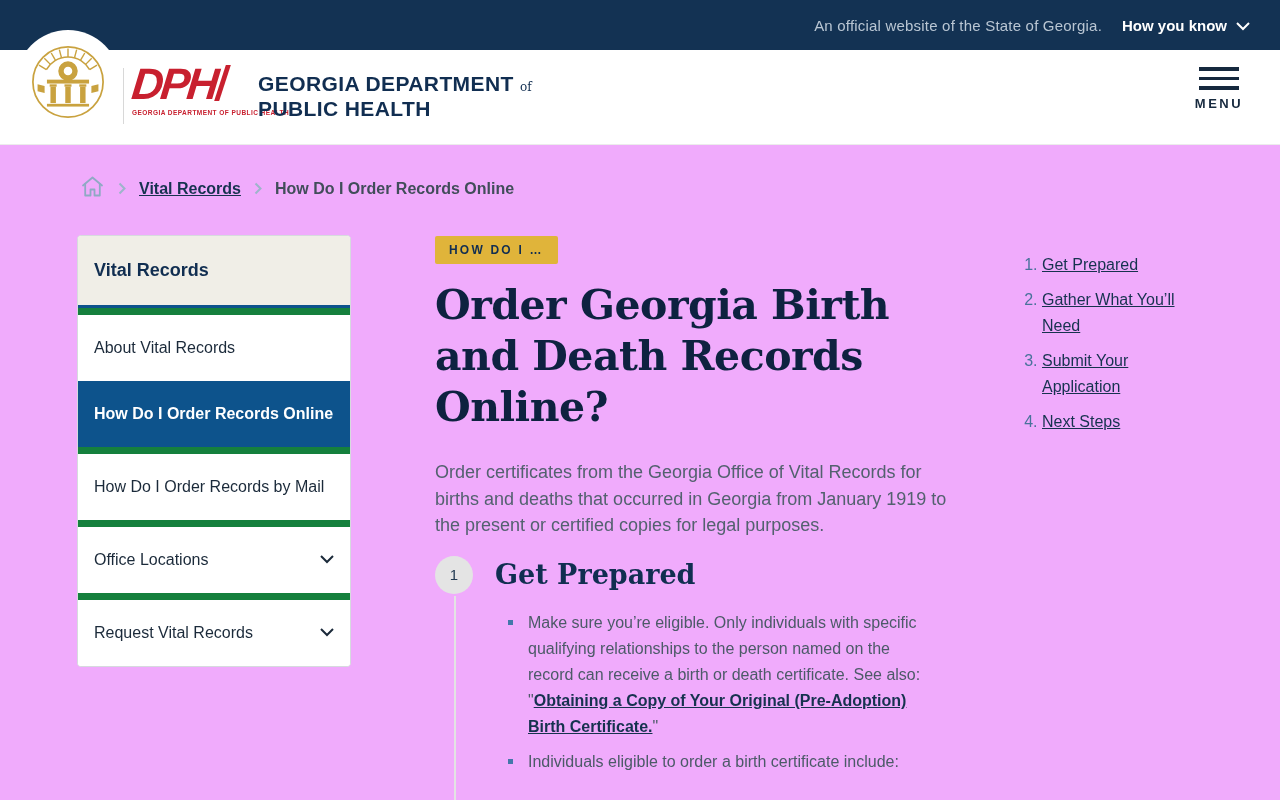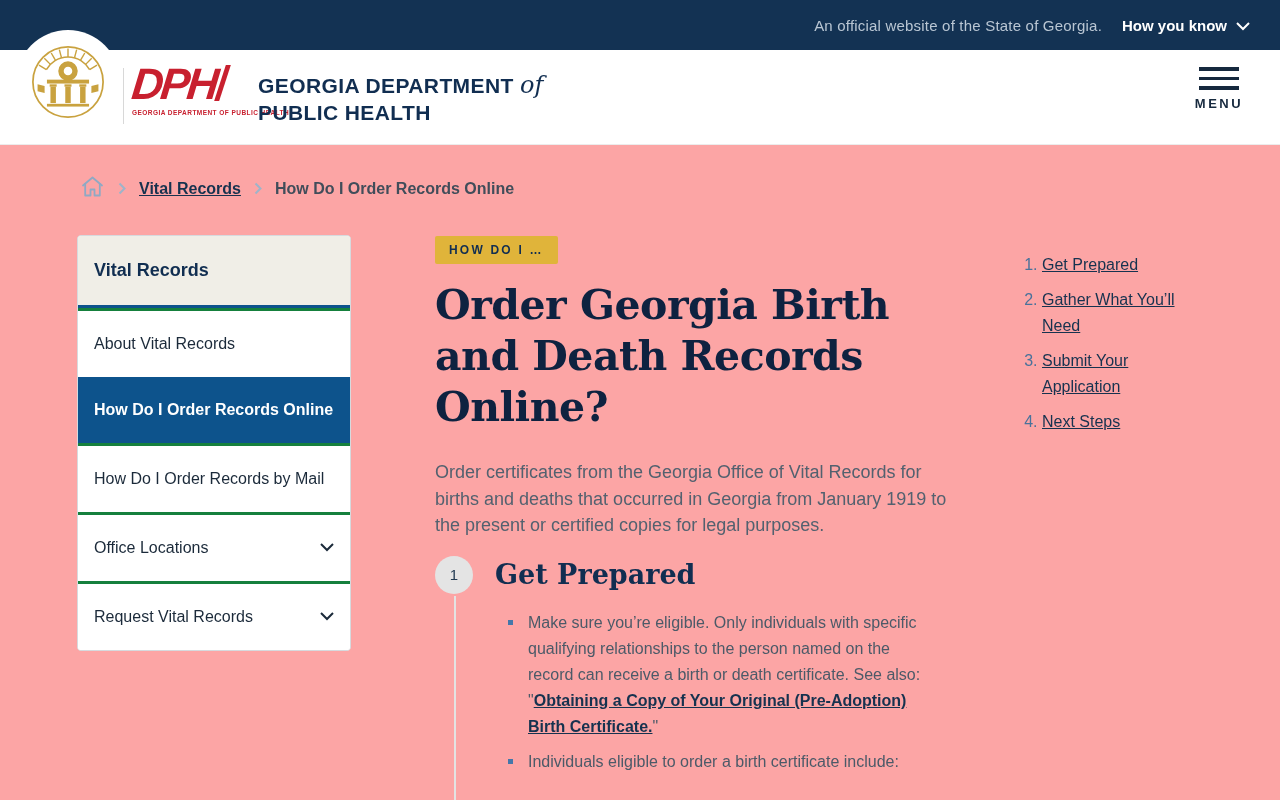--- a/index.html
+++ b/index.html
@@ -1,17 +1,17 @@
 <!DOCTYPE html>
 <html><head>
 <meta charset="utf-8">
 <style>
   * { margin:0; padding:0; box-sizing:border-box; }
   body { background:#fff; }
-  .page { position:relative; width:1280px; height:800px; background:#fca5a5;
+  .page { position:relative; width:1280px; height:800px; background:#f0abfc;
           font-family:"Liberation Sans", sans-serif; overflow:hidden; }
 
   
   .topbar { position:absolute; top:0; left:0; width:1280px; height:50px; background:#133253; z-index:2; }
   .topbar-inner { position:absolute; right:30px; top:0; height:50px; display:flex; align-items:center; gap:20px; }
   .official-text { color:#b9c6d3; font-size:15px; letter-spacing:0.2px; }
   .hyk { color:#ffffff; font-size:15px; font-weight:bold; display:flex; align-items:center; gap:9px; cursor:pointer; }
 
   
   .header { position:absolute; top:50px; left:0; width:1280px; height:95px; background:#fff;
@@ -20,39 +20,39 @@
                border-radius:50%; z-index:3; display:flex; align-items:center; justify-content:center; cursor:pointer; }
   .logo-divider { position:absolute; left:123px; top:18px; width:1px; height:56px; background:#d8d8d8; }
   .dph { position:absolute; left:132px; top:12px; color:#c8202f; cursor:pointer; }
   .dph-text { font-size:44px; line-height:1; font-weight:bold; font-style:italic; letter-spacing:-3px;
               transform:skewX(-6deg); display:inline-block; }
   .dph-slash { display:inline-block; width:5px; height:36px; background:#c8202f; transform:skewX(-18deg);
                margin-left:4px; vertical-align:-2px; }
   .dph-caption { font-size:6.5px; font-weight:bold; letter-spacing:0.45px; margin-top:3px; white-space:nowrap; }
   .org-name { position:absolute; left:258px; top:21px; color:#112e51; font-size:21px; font-weight:bold;
               letter-spacing:0.4px; line-height:1.2; }
-  .org-of { font-family:"DejaVu Serif", serif; font-style:italic; font-weight:normal; font-size:24px; letter-spacing:0;margin-top:32px; }
+  .org-of { font-family:"DejaVu Serif", serif; font-weight:normal; font-size:12px; letter-spacing:0;margin-top:32px; }
   .menu-btn { position:absolute; right:36px; top:17px; width:50px; text-align:center; color:#16293e; cursor:pointer; }
   .menu-lines span { display:block; width:40px; height:3.5px; background:#16293e; margin:0 auto 6px; }
   .menu-label { font-size:13px; font-weight:600; letter-spacing:2.5px; margin-top:6px; }
 
   
   .breadcrumb { position:absolute; top:175px; left:80px; display:flex; align-items:center; gap:13px; font-size:16px; }
   .crumb-link { color:#16324f; font-weight:bold; text-decoration:underline; cursor:pointer; }
   .crumb-current { color:#414d5a; font-weight:600; }
   .crumb-sep { display:flex; align-items:center; }
 
   
   .sidenav { position:absolute; left:77px; top:235px; width:274px; background:#fff;
              border:1px solid #d6dade; border-radius:4px; overflow:hidden; }
   .sidenav-title { background:#f0eee7; padding:24px 16px; font-size:18px; font-weight:bold; color:#112e51;
                    border-bottom:3px solid #0d538c; cursor:pointer; }
   .sidenav-item { padding:20px 16px; font-size:16px; color:#1b2a3a; line-height:1.62;
                   display:flex; justify-content:space-between; align-items:center; gap:10px;
-                  border-top:3px solid #15803d; cursor:pointer; background:#fff; }
+                  border-top:7px solid #15803d; cursor:pointer; background:#fff; }
   .sidenav-item:first-of-type { border-top:none; }
   .sidenav-item.active { background:#0d538c; color:#ffffff; font-weight:600; border-top:none; }
   .sidenav-item .chev { color:#1b2a3a; display:flex; align-items:center; }
 
   
   .timeline { position:absolute; left:454px; top:596px; width:2px; height:204px; background:#e3e3e3; z-index:0; }
   .main { position:absolute; left:435px; top:236px; width:520px; z-index:1; }
   .badge { display:inline-block; background:#e0b43a; color:#112e51; font-size:12px; font-weight:bold;
            letter-spacing:2.2px; padding:7px 14px; border-radius:2px; }
   .h1 { margin-top:16px; font-family:"DejaVu Serif", serif; font-weight:bold; font-size:41px; line-height:1.24;

